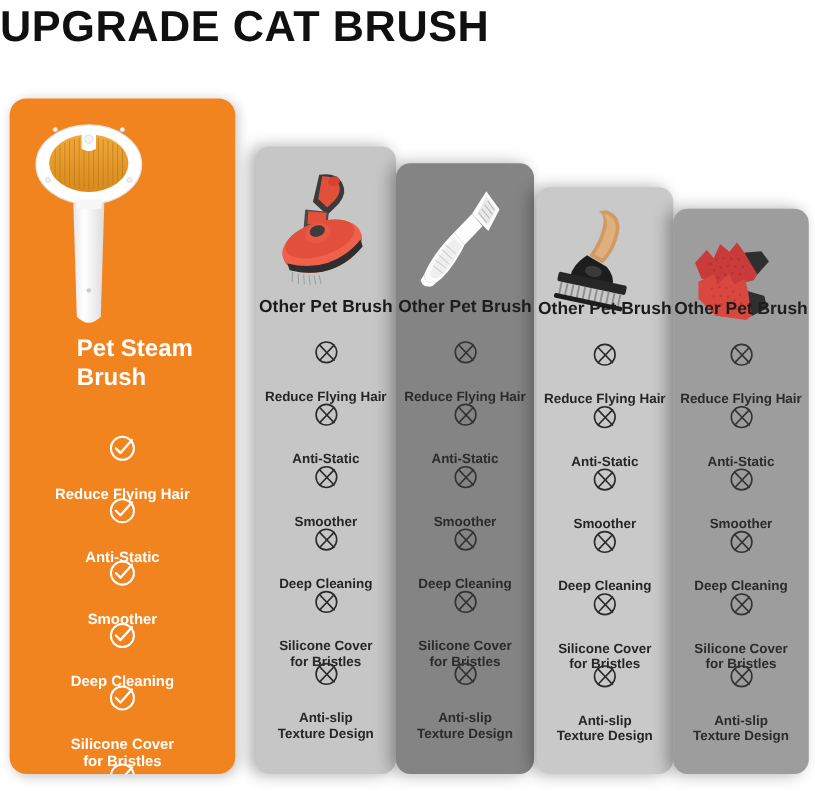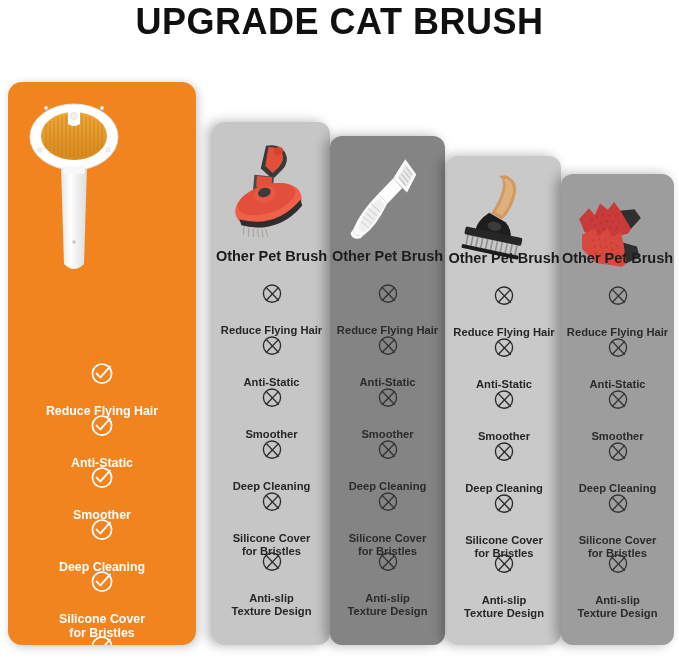--- a/index.html
+++ b/index.html
@@ -8,21 +8,21 @@
     background:#ffffff;
     font-family:"Liberation Sans", sans-serif;
     overflow:hidden;
     position:relative;
   }
   #stage{position:absolute;left:0;top:0;width:679px;height:659px;}
 
   
   .title{
     position:absolute;left:0;top:2px;width:679px;
-    text-align:center;
+    text-align:left;
     font-size:36px;font-weight:bold;
     letter-spacing:0.5px;
     color:#101010;
     line-height:40px;
   }
 
   
   .card{
     position:absolute;
     border-radius:12px;
@@ -143,20 +143,22 @@
 
         <circle cx="16" cy="56" r="2.1" fill="#f2f2f2" stroke="#d5d5d5" stroke-width="0.7"></circle>
         <circle cx="84" cy="56" r="2.1" fill="#f2f2f2" stroke="#d5d5d5" stroke-width="0.7"></circle>
         <circle cx="22" cy="14" r="1.8" fill="#f2f2f2" stroke="#d5d5d5" stroke-width="0.7"></circle>
         <circle cx="78" cy="14" r="1.8" fill="#f2f2f2" stroke="#d5d5d5" stroke-width="0.7"></circle>
 
         <path d="M39 72 L61 72 L60.5 80 L39.5 80 Z" fill="#f7f7f7"></path>
       </svg>
     </div>
 
+    <div class="card-name-main">Pet Steam
+Brush</div>
 
     <div class="feat" style="top:278px">
       <span class="ico">
         <svg width="26" height="26" viewBox="0 0 26 26">
           <circle cx="13" cy="13.6" r="9.6" fill="none" stroke="#ffffff" stroke-width="1.7"></circle>
           <path d="M7.6 13.6 L11.4 17.4 L21 6.6" fill="none" stroke="#ffffff" stroke-width="1.9" stroke-linecap="round" stroke-linejoin="round"></path>
         </svg>
       </span>
       <span class="lbl">Reduce Flying Hair</span>
     </div>

